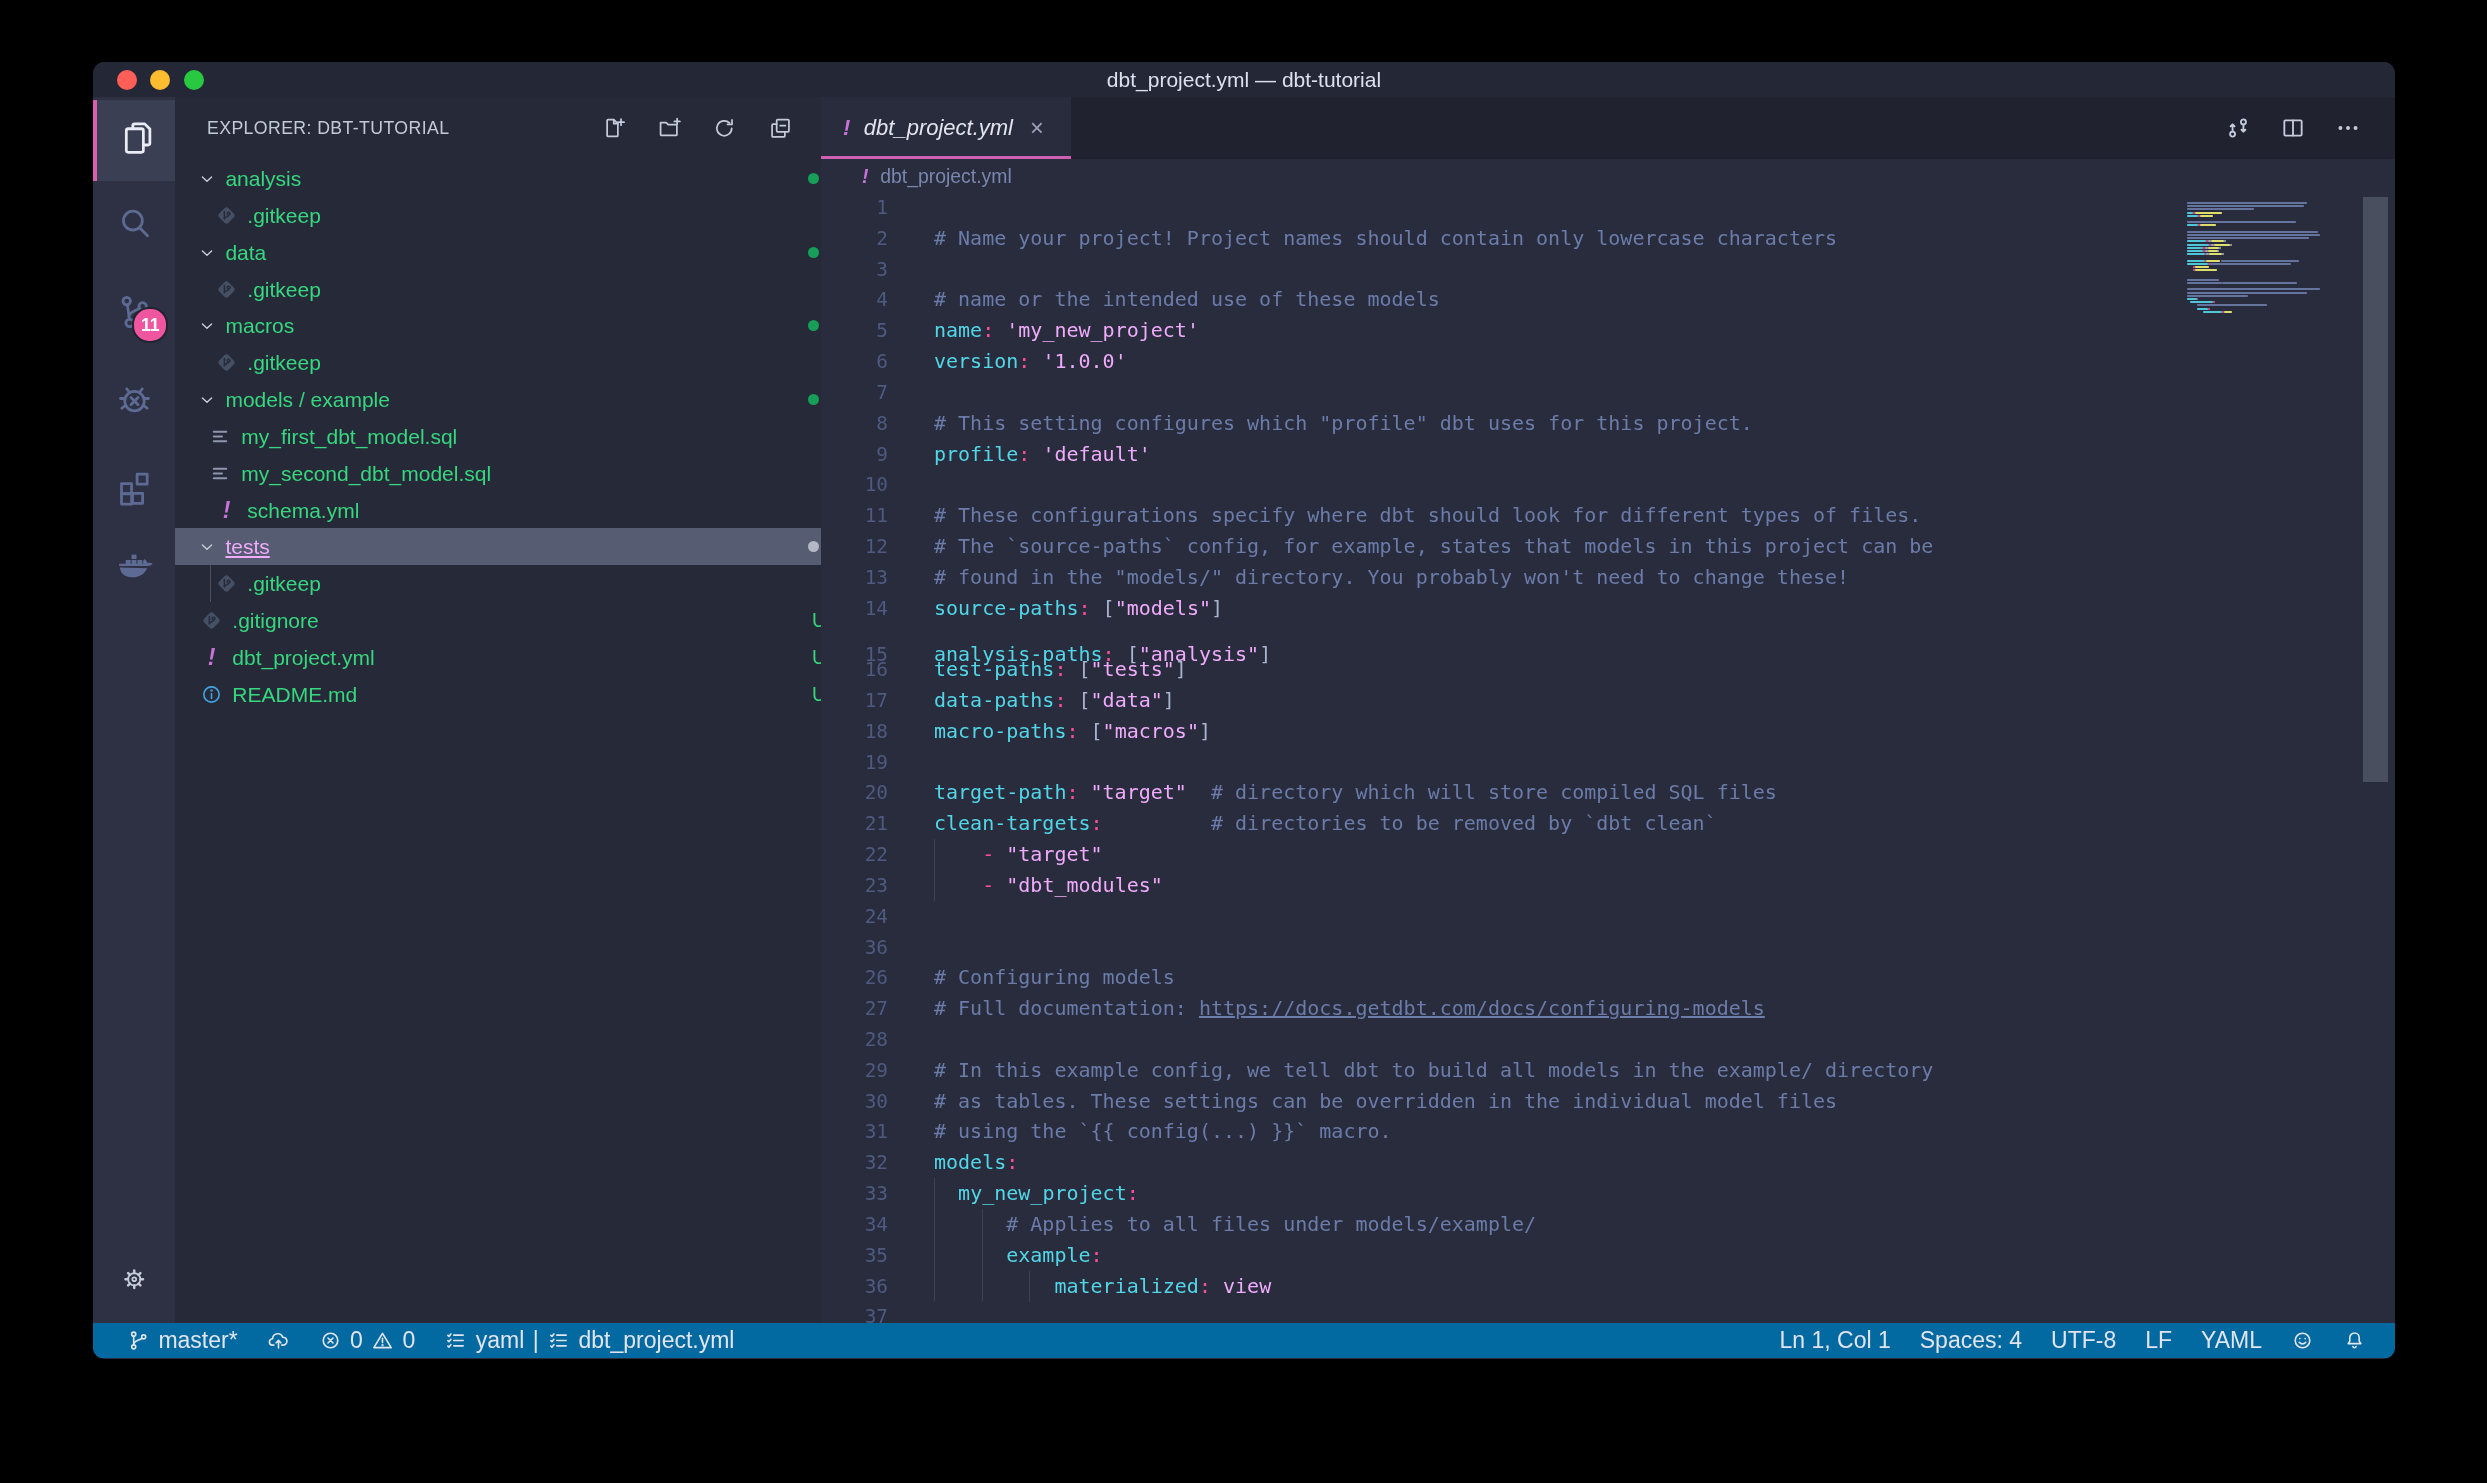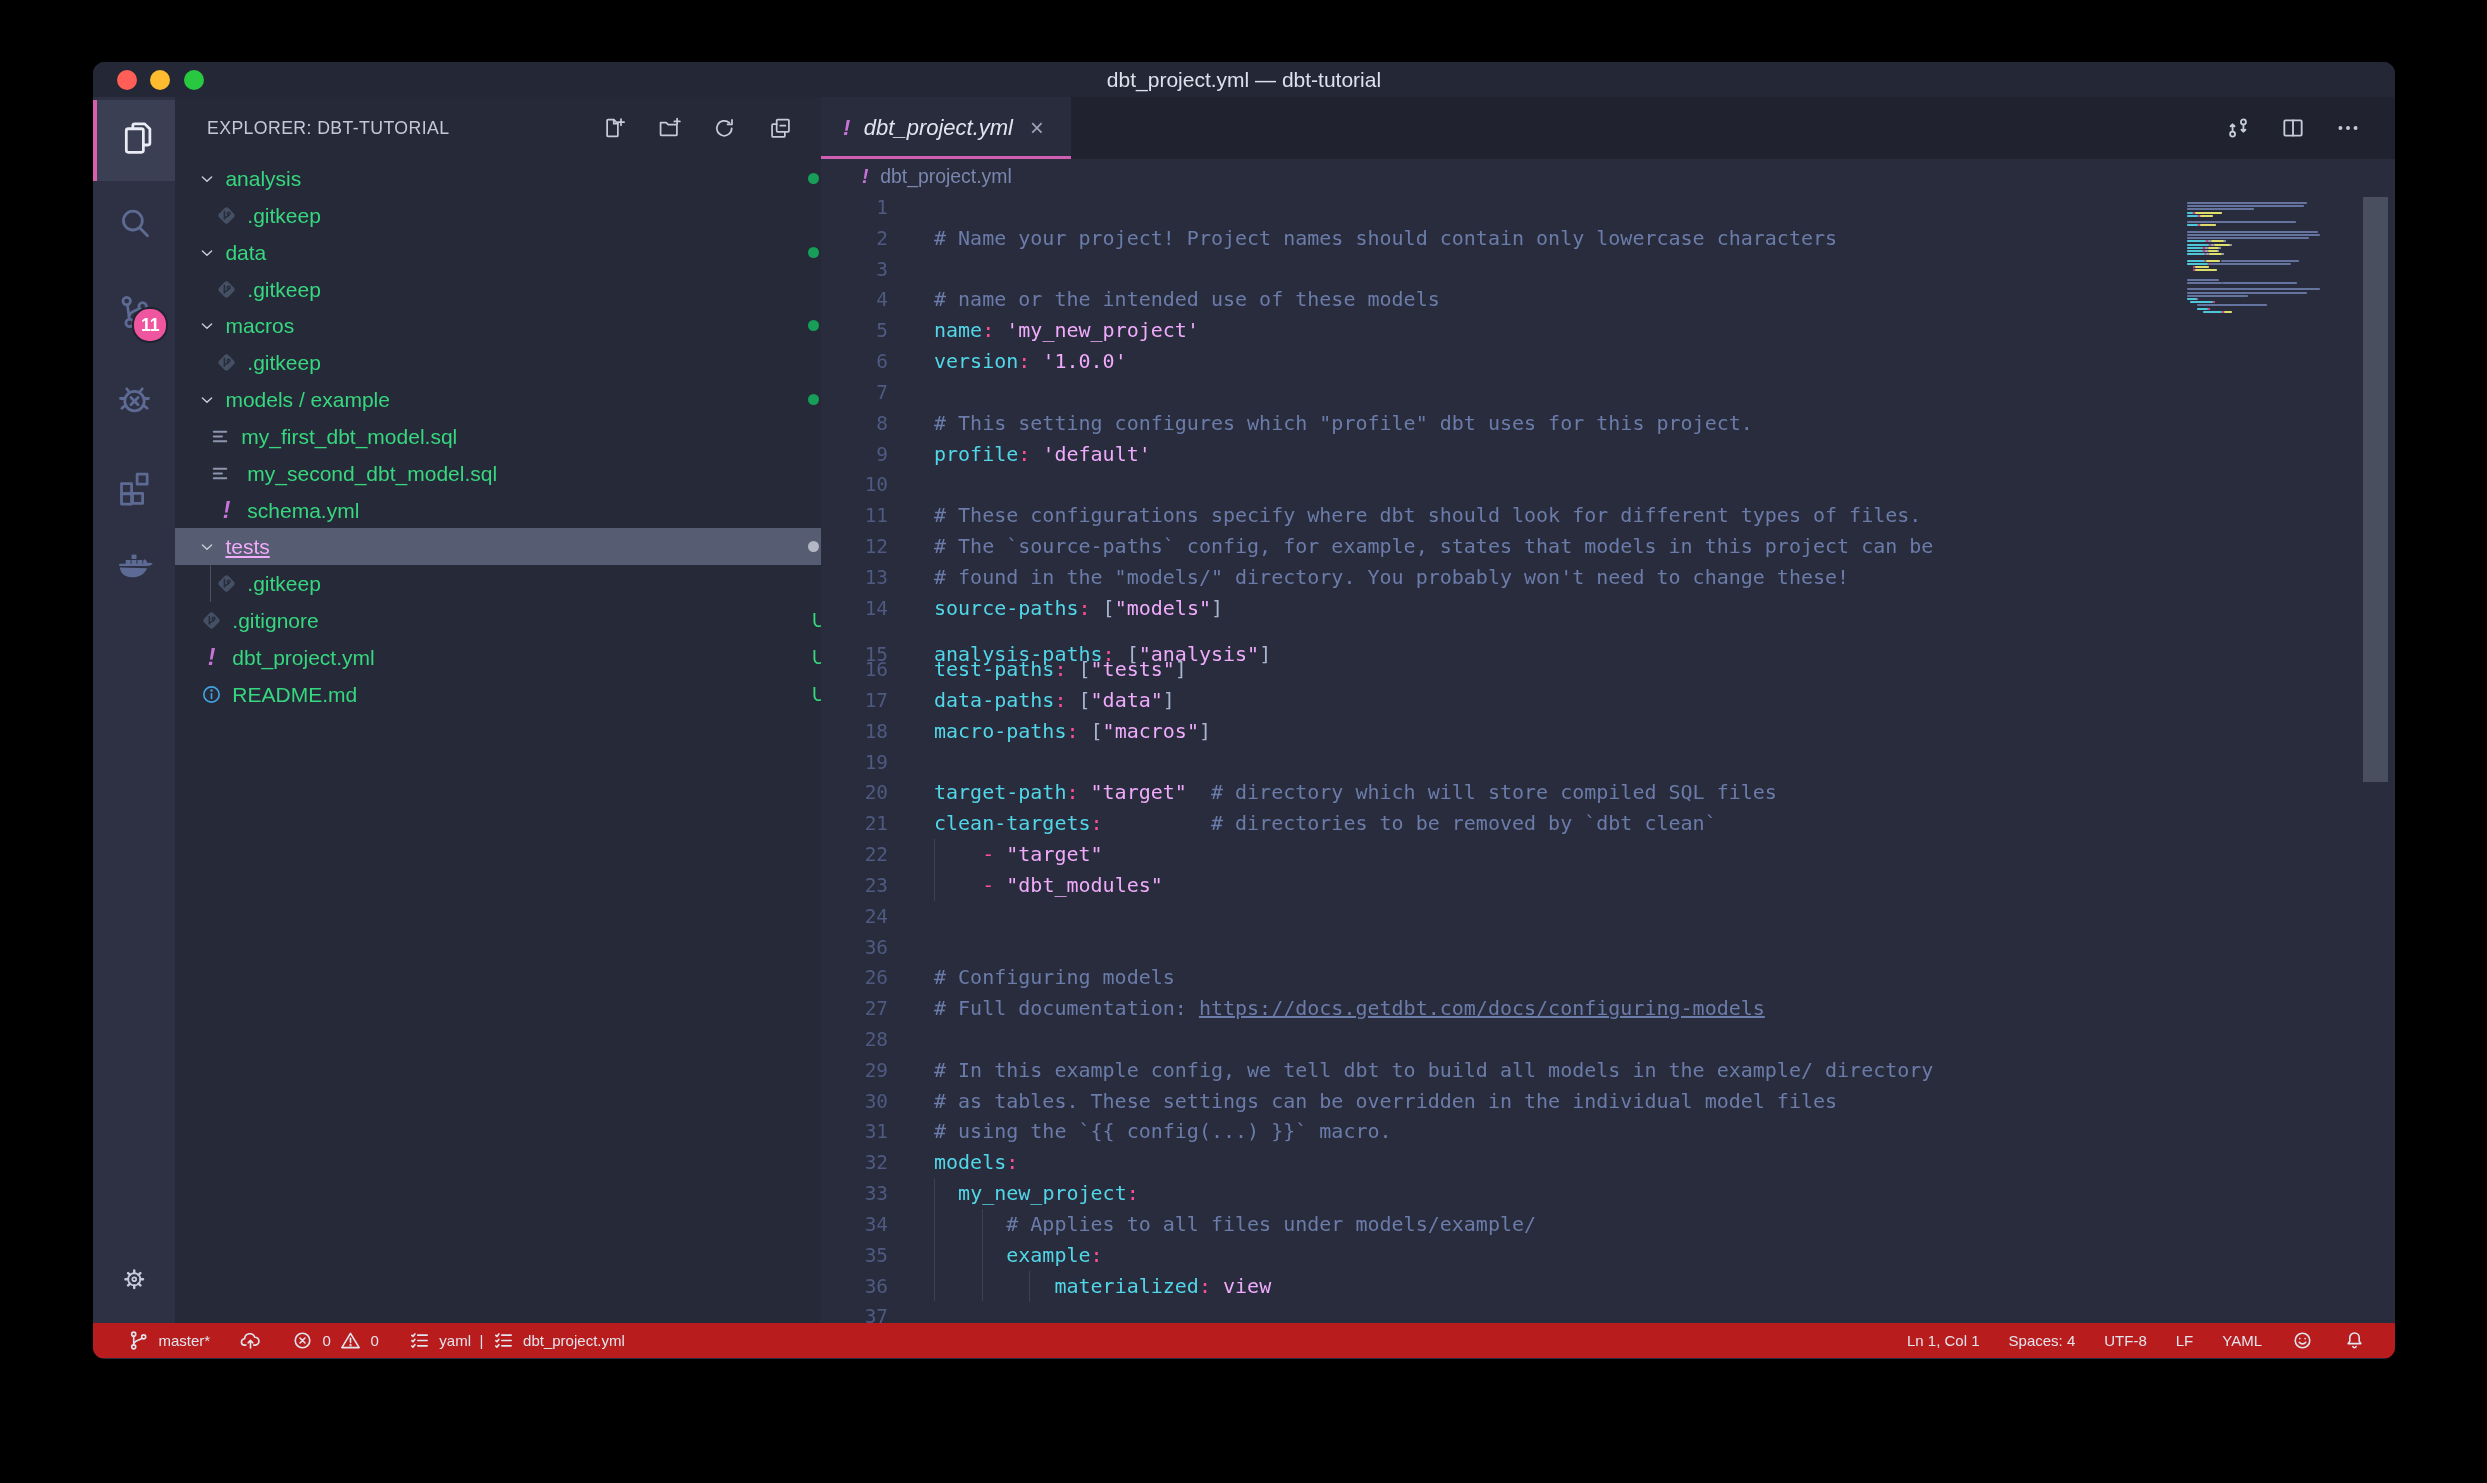--- a/index.html
+++ b/index.html
@@ -83,22 +83,22 @@
   .tk-s{color:#f0abfc;}
   .tk-b{color:#a9b4d2;}
   .tk-u{color:#6b7caa;text-decoration:underline;}
   .guide{position:absolute;width:1.3px;background:#3a4154;}
 
   .minimap{position:absolute;left:1366px;top:0;width:152px;height:100%;}
   .mseg{position:absolute;height:2px;border-radius:0.8px;opacity:.9;}
   .scroll-thumb{position:absolute;left:1542px;top:5px;width:25px;height:585px;background:#4a4f5f;}
 
   
-  .statusbar{position:absolute;left:0;top:1261px;width:100%;height:35px;background:#b91c1c;
-             color:#e2e5ee;font-size:15px;display:flex;align-items:center;}
+  .statusbar{position:absolute;left:0;top:1261px;width:100%;height:35px;background:#0369a1;
+             color:#e2e5ee;font-size:23px;display:flex;align-items:center;}
   .status-left{display:flex;align-items:center;gap:29px;margin-left:34px;flex:1 1 auto;}
   .status-right{display:flex;align-items:center;gap:29px;margin-right:29px;}
   .sitem{display:flex;align-items:center;gap:8.4px;white-space:nowrap;}
   .sicon{width:23px;height:23px;display:inline-flex;}
   .sicon svg{width:23px;height:23px;}
 </style>
 </head>
 <body>
 
 <div class="stage">
@@ -271,21 +271,21 @@
             <span class="fico">
               <svg viewBox="0 0 24 24" fill="none" stroke="currentColor" stroke-width="1.7" stroke-linecap="round" stroke-linejoin="round">
                 <g stroke="#8d96ae" stroke-width="2.1">
                   <path d="M5 7h13M5 12h8.5M5 17h13"></path>
                 </g>
               </svg>
             </span>
             <span class="tree-label">my_first_dbt_model.sql</span>
             <span class="badge-u">U</span>
           </div>
-          <div class="tree-row" style="top: 295px; padding-left: 34px; gap: 6px;">
+          <div class="tree-row" style="top: 295px; padding-left: 34px;">
             <span class="fico">
               <svg viewBox="0 0 24 24" fill="none" stroke="currentColor" stroke-width="1.7" stroke-linecap="round" stroke-linejoin="round">
                 <g stroke="#8d96ae" stroke-width="2.1">
                   <path d="M5 7h13M5 12h8.5M5 17h13"></path>
                 </g>
               </svg>
             </span>
             <span class="tree-label">my_second_dbt_model.sql</span>
             <span class="badge-u">U</span>
           </div>

